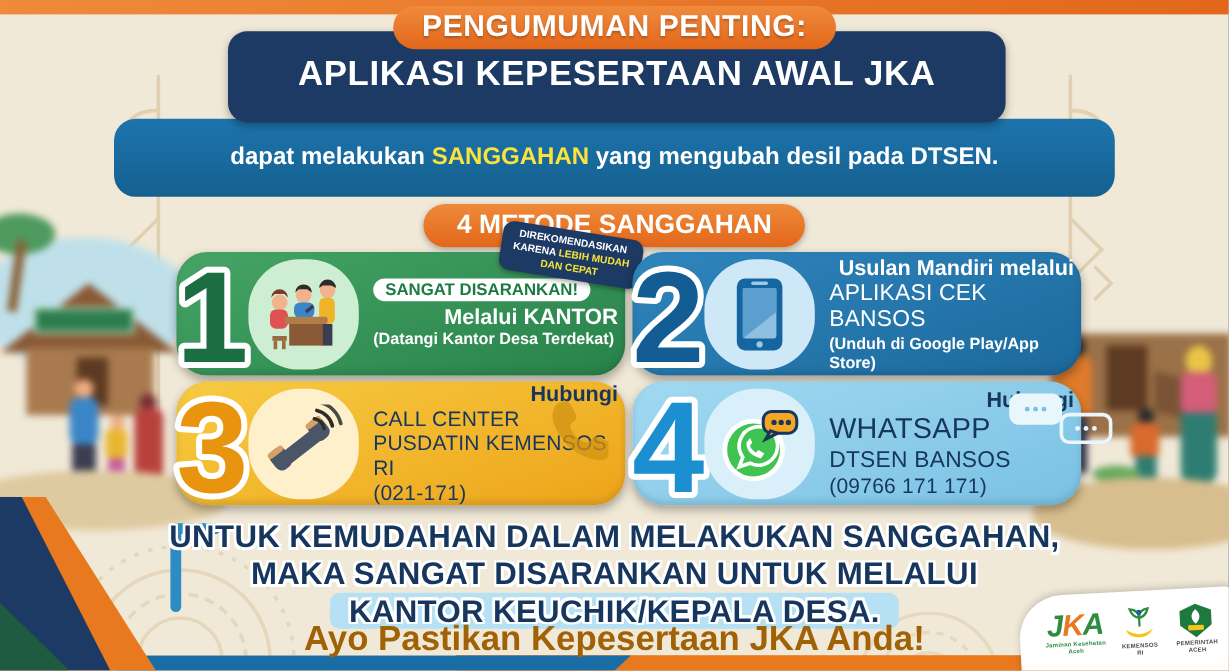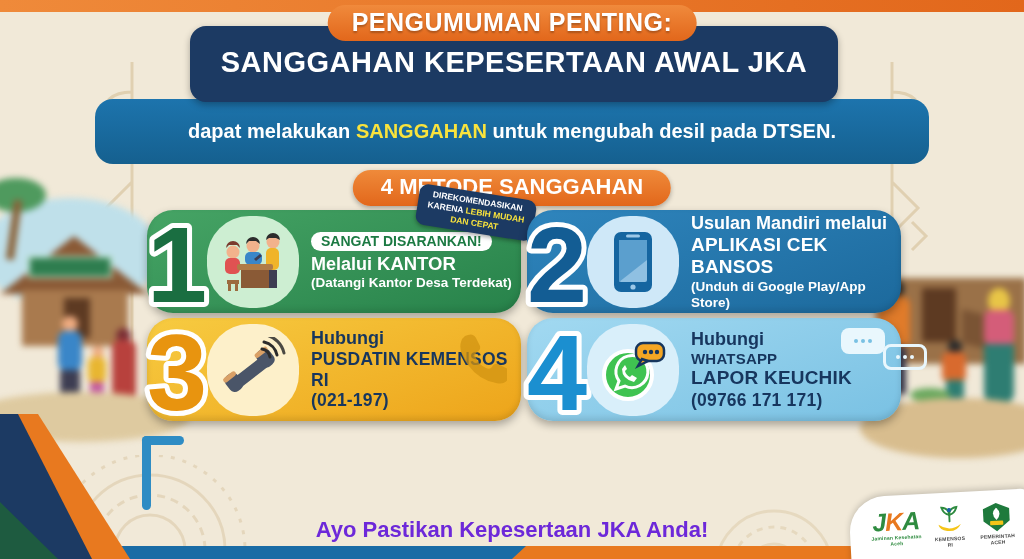--- a/index.html
+++ b/index.html
@@ -69,23 +69,23 @@
     stroke-linejoin:round; }
   .n1 { fill:#1a6e41; } .n2 { fill:#135d94; } .n3 { fill:#e8940f; } .n4 { fill:#1b8fd0; }
 
   .icon-blob { width:92px; height:92px; flex:none; border-radius:46%;
     display:flex; align-items:center; justify-content:center; margin:0 12px 0 2px; }
   .blob1 { background:#cdeed2; } .blob2 { background:#cfe8f8; }
   .blob3 { background:#fdf0ca; } .blob4 { background:#d9effa; }
 
   .card-text { flex:1; line-height:1.18; color:#fff; padding-right:6px; }
   .card3 .card-text, .card4 .card-text { color:#17365e; }
-  .l-plain { font-size:18px; font-weight:600; }
+  .l-plain { font-size:18px; font-weight:600;text-align:right; }
   .l-plain b { font-size:18.5px; font-weight:800; }
-  .l-bold { font-size:17.5px; font-weight:700; letter-spacing:.2px; }
+  .l-bold { font-size:17.5px; font-weight:400; letter-spacing:.2px; }
   .l-note { font-size:13.5px; font-weight:700; }
   .tag-pill { display:inline-block; background:#fff; color:#1c7a43; font-size:14px;
     font-weight:800; padding:1px 10px 2px; border-radius:999px; margin-bottom:2px; }
 
   .ribbon { position:absolute; top:-18px; right:-14px; transform:rotate(9deg);
     background:#1c3a63; border-radius:9px; padding:4px 10px; text-align:center;
     color:#fff; font-weight:800; font-size:8.5px; line-height:1.3; z-index:7;
     box-shadow:0 2px 4px rgba(0,0,0,.35); }
 
   .wm-phone { position:absolute; right:14px; top:14px; opacity:.75; }
@@ -105,21 +105,21 @@
     text-shadow:-2px -2px 0 #fff,2px -2px 0 #fff,-2px 2px 0 #fff,2px 2px 0 #fff,
       0 -2px 0 #fff,0 2px 0 #fff,-2px 0 0 #fff,2px 0 0 #fff; }
   .hl3 { background:#b6e1f4; border-radius:8px; padding:0 16px; }
   .bracket { position:absolute; left:142px; top:436px; z-index:6; }
   .bracket .h { position:absolute; left:0; top:0; width:42px; height:9px;
     background:#2e8cc4; border-radius:5px; }
   .bracket .v { position:absolute; left:0; top:0; width:9px; height:74px;
     background:#2e8cc4; border-radius:5px; }
 
   .cta { position:absolute; top:517px; left:0; right:0; text-align:center;
-    font-size:22px; font-weight:800; color:#6d28d9; z-index:6; }
+    font-size:29px; font-weight:800; color:#a16207; z-index:6; }
 
   
   .strip-orange { position:absolute; bottom:0; left:380px; right:0; height:13px;
     background:#e8791f; z-index:4; }
   .strip-blue { position:absolute; bottom:0; left:96px; width:430px; height:13px;
     background:#1a6ca5; z-index:5;
     clip-path:polygon(0 0,100% 0,calc(100% - 14px) 100%,0 100%); }
   .tri { position:absolute; left:0; bottom:0; z-index:6; }
   .tri-orange { width:130px; height:145px; background:#e8791f;
     clip-path:polygon(38px 0,0 0,0 100%,130px 100%); }
@@ -205,28 +205,28 @@
     <div style="left:76px;top:102px;width:18px;height:26px;background:#2e7d72;"></div>
     <div class="head" style="left:118px;top:10px;width:22px;height:26px;background:#e8c547;"></div>
     <div style="left:114px;top:32px;width:30px;height:36px;background:#d45d79;border-radius:8px;"></div>
     <div style="left:114px;top:66px;width:30px;height:58px;background:#2e7d72;border-radius:0 0 8px 8px;"></div>
     <div class="grass" style="left:40px;top:110px;width:40px;height:14px;"></div>
     <div class="ground" style="left:-10px;top:120px;width:200px;height:60px;background:#d8bd8e;"></div>
   </div>
 
   <div class="badge-pill">PENGUMUMAN PENTING:</div>
   <div class="title-box">
-    <div class="main-title">SANGGAHAN KEPESERTAAN AWAL JKA</div>
+    <div class="main-title">APLIKASI KEPESERTAAN AWAL JKA</div>
   </div>
 
   <div class="notice-box">
     <div>
       <span>dapat melakukan</span>
       <span class="yl">SANGGAHAN</span>
-      <span>untuk mengubah desil pada DTSEN.</span>
+      <span>yang mengubah desil pada DTSEN.</span>
     </div>
   </div>
 
   <div class="section-pill">4 METODE SANGGAHAN</div>
 
   <div class="card card1">
     <div class="ribbon">
       <div><span>DIREKOMENDASIKAN</span></div>
       <div><span>KARENA</span>
            <span class="yl">LEBIH MUDAH</span></div>
@@ -298,22 +298,23 @@
         </g>
         <g fill="none" stroke="#2c2c2c" stroke-width="3" stroke-linecap="round">
           <path d="M42 12 a10 10 0 0 1 8 8"></path>
           <path d="M44 5 a17 17 0 0 1 13 13"></path>
           <path d="M46 -2 a24 24 0 0 1 18 18" stroke-opacity=".85"></path>
         </g>
       </svg>
     </div>
     <div class="card-text">
       <div class="l-plain">Hubungi</div>
+      <div class="l-bold">CALL CENTER</div>
       <div class="l-bold">PUSDATIN KEMENSOS RI</div>
-      <div class="l-bold">(021-197)</div>
+      <div class="l-bold">(021-171)</div>
     </div>
     <div class="wm-phone">
       <svg width="52" height="52" viewBox="0 0 52 52">
         <path d="M10 4 q8 -4 11 2 l4 8 q1 4 -3 6 q-3 2 -1 6 q3 7 10 10 q4 2 6 -1 q2 -4 6 -3 l8 4 q6 3 2 11 q-3 6 -12 4 Q24 48 13 33 Q3 19 6 10 q1 -4 4 -6z" fill="#d29412"></path>
       </svg>
     </div>
   </div>
 
   <div class="card card4">
     <svg class="card-num" viewBox="0 0 56 103">
@@ -326,41 +327,46 @@
         <path d="M24 32 q0 10 12 13 l3 -4 -5 -3 -2 2 q-4 -2 -5 -6 l2 -2 -2 -4z" fill="#fff"></path>
         <rect x="38" y="6" width="28" height="18" rx="7" fill="#f5a623" stroke="#17365e" stroke-width="2.5"></rect>
         <path d="M44 22 l-4 7 l10 -5z" fill="#f5a623" stroke="#17365e" stroke-width="2.5"></path>
         <circle cx="47" cy="15" r="2.2" fill="#17365e"></circle>
           <circle cx="53" cy="15" r="2.2" fill="#17365e"></circle>
           <circle cx="59" cy="15" r="2.2" fill="#17365e"></circle>
       </svg>
     </div>
     <div class="card-text">
       <div class="l-plain">Hubungi</div>
-      <div class="l-bold" style="font-size:15px">WHATSAPP</div>
-      <div class="l-bold" style="font-size:19px">LAPOR KEUCHIK</div>
+      <div class="l-bold" style="font-size:24px">WHATSAPP</div>
+      <div class="l-bold" style="font-size:19px">DTSEN BANSOS</div>
       <div class="l-bold">(09766 171 171)</div>
     </div>
     <div class="wm-bubbles">
       <div class="bub bub1">
           <i></i>
           <i></i>
           <i></i>
         </div>
       <div class="bub bub2">
           <i></i>
           <i></i>
           <i></i>
         </div>
     </div>
   </div>
 
   <div class="bracket">
     <div class="h"></div>
       <div class="v"></div>
+  </div>
+  <div class="conclusion">
+    <div>UNTUK KEMUDAHAN DALAM MELAKUKAN SANGGAHAN,</div>
+    <div>MAKA SANGAT DISARANKAN UNTUK MELALUI</div>
+    <div><span class="hl3">KANTOR KEUCHIK/KEPALA DESA.</span></div>
   </div>
 
   <div class="cta">Ayo Pastikan Kepesertaan JKA Anda!</div>
 
   <div class="strip-orange"></div>
   <div class="strip-blue"></div>
   <div class="tri tri-orange"></div>
   <div class="tri tri-navy"></div>
   <div class="tri tri-green"></div>
 

